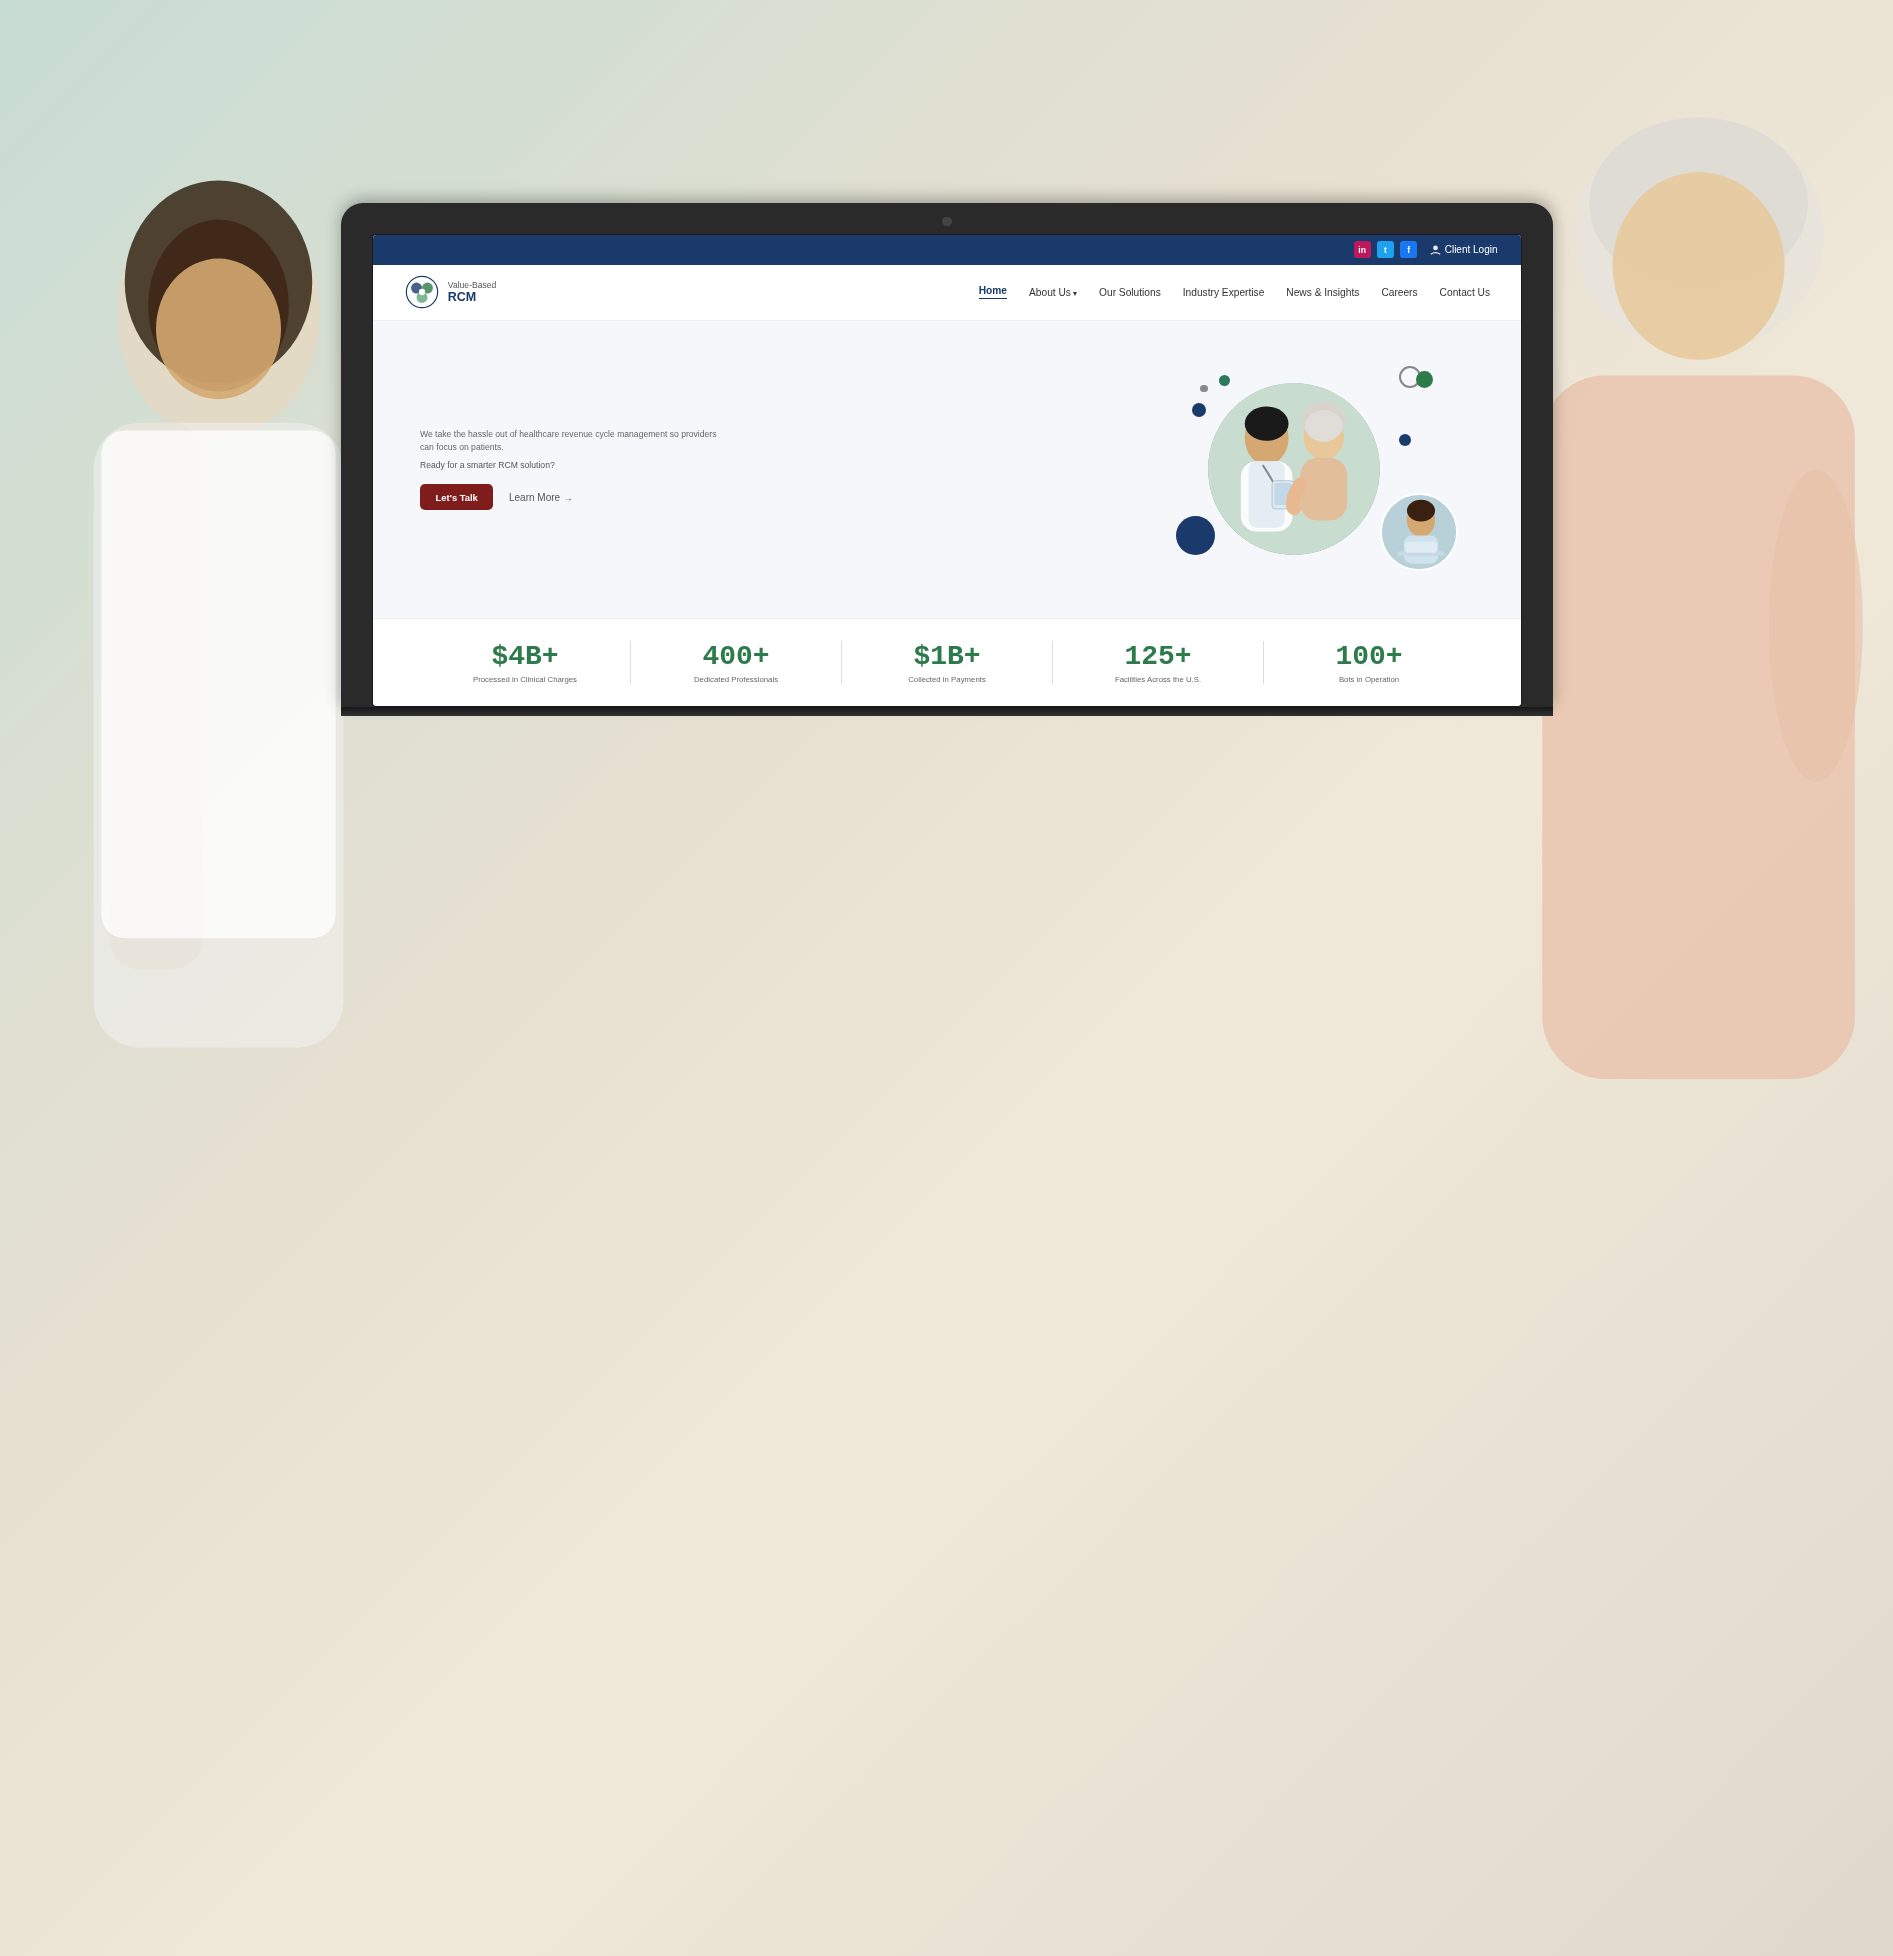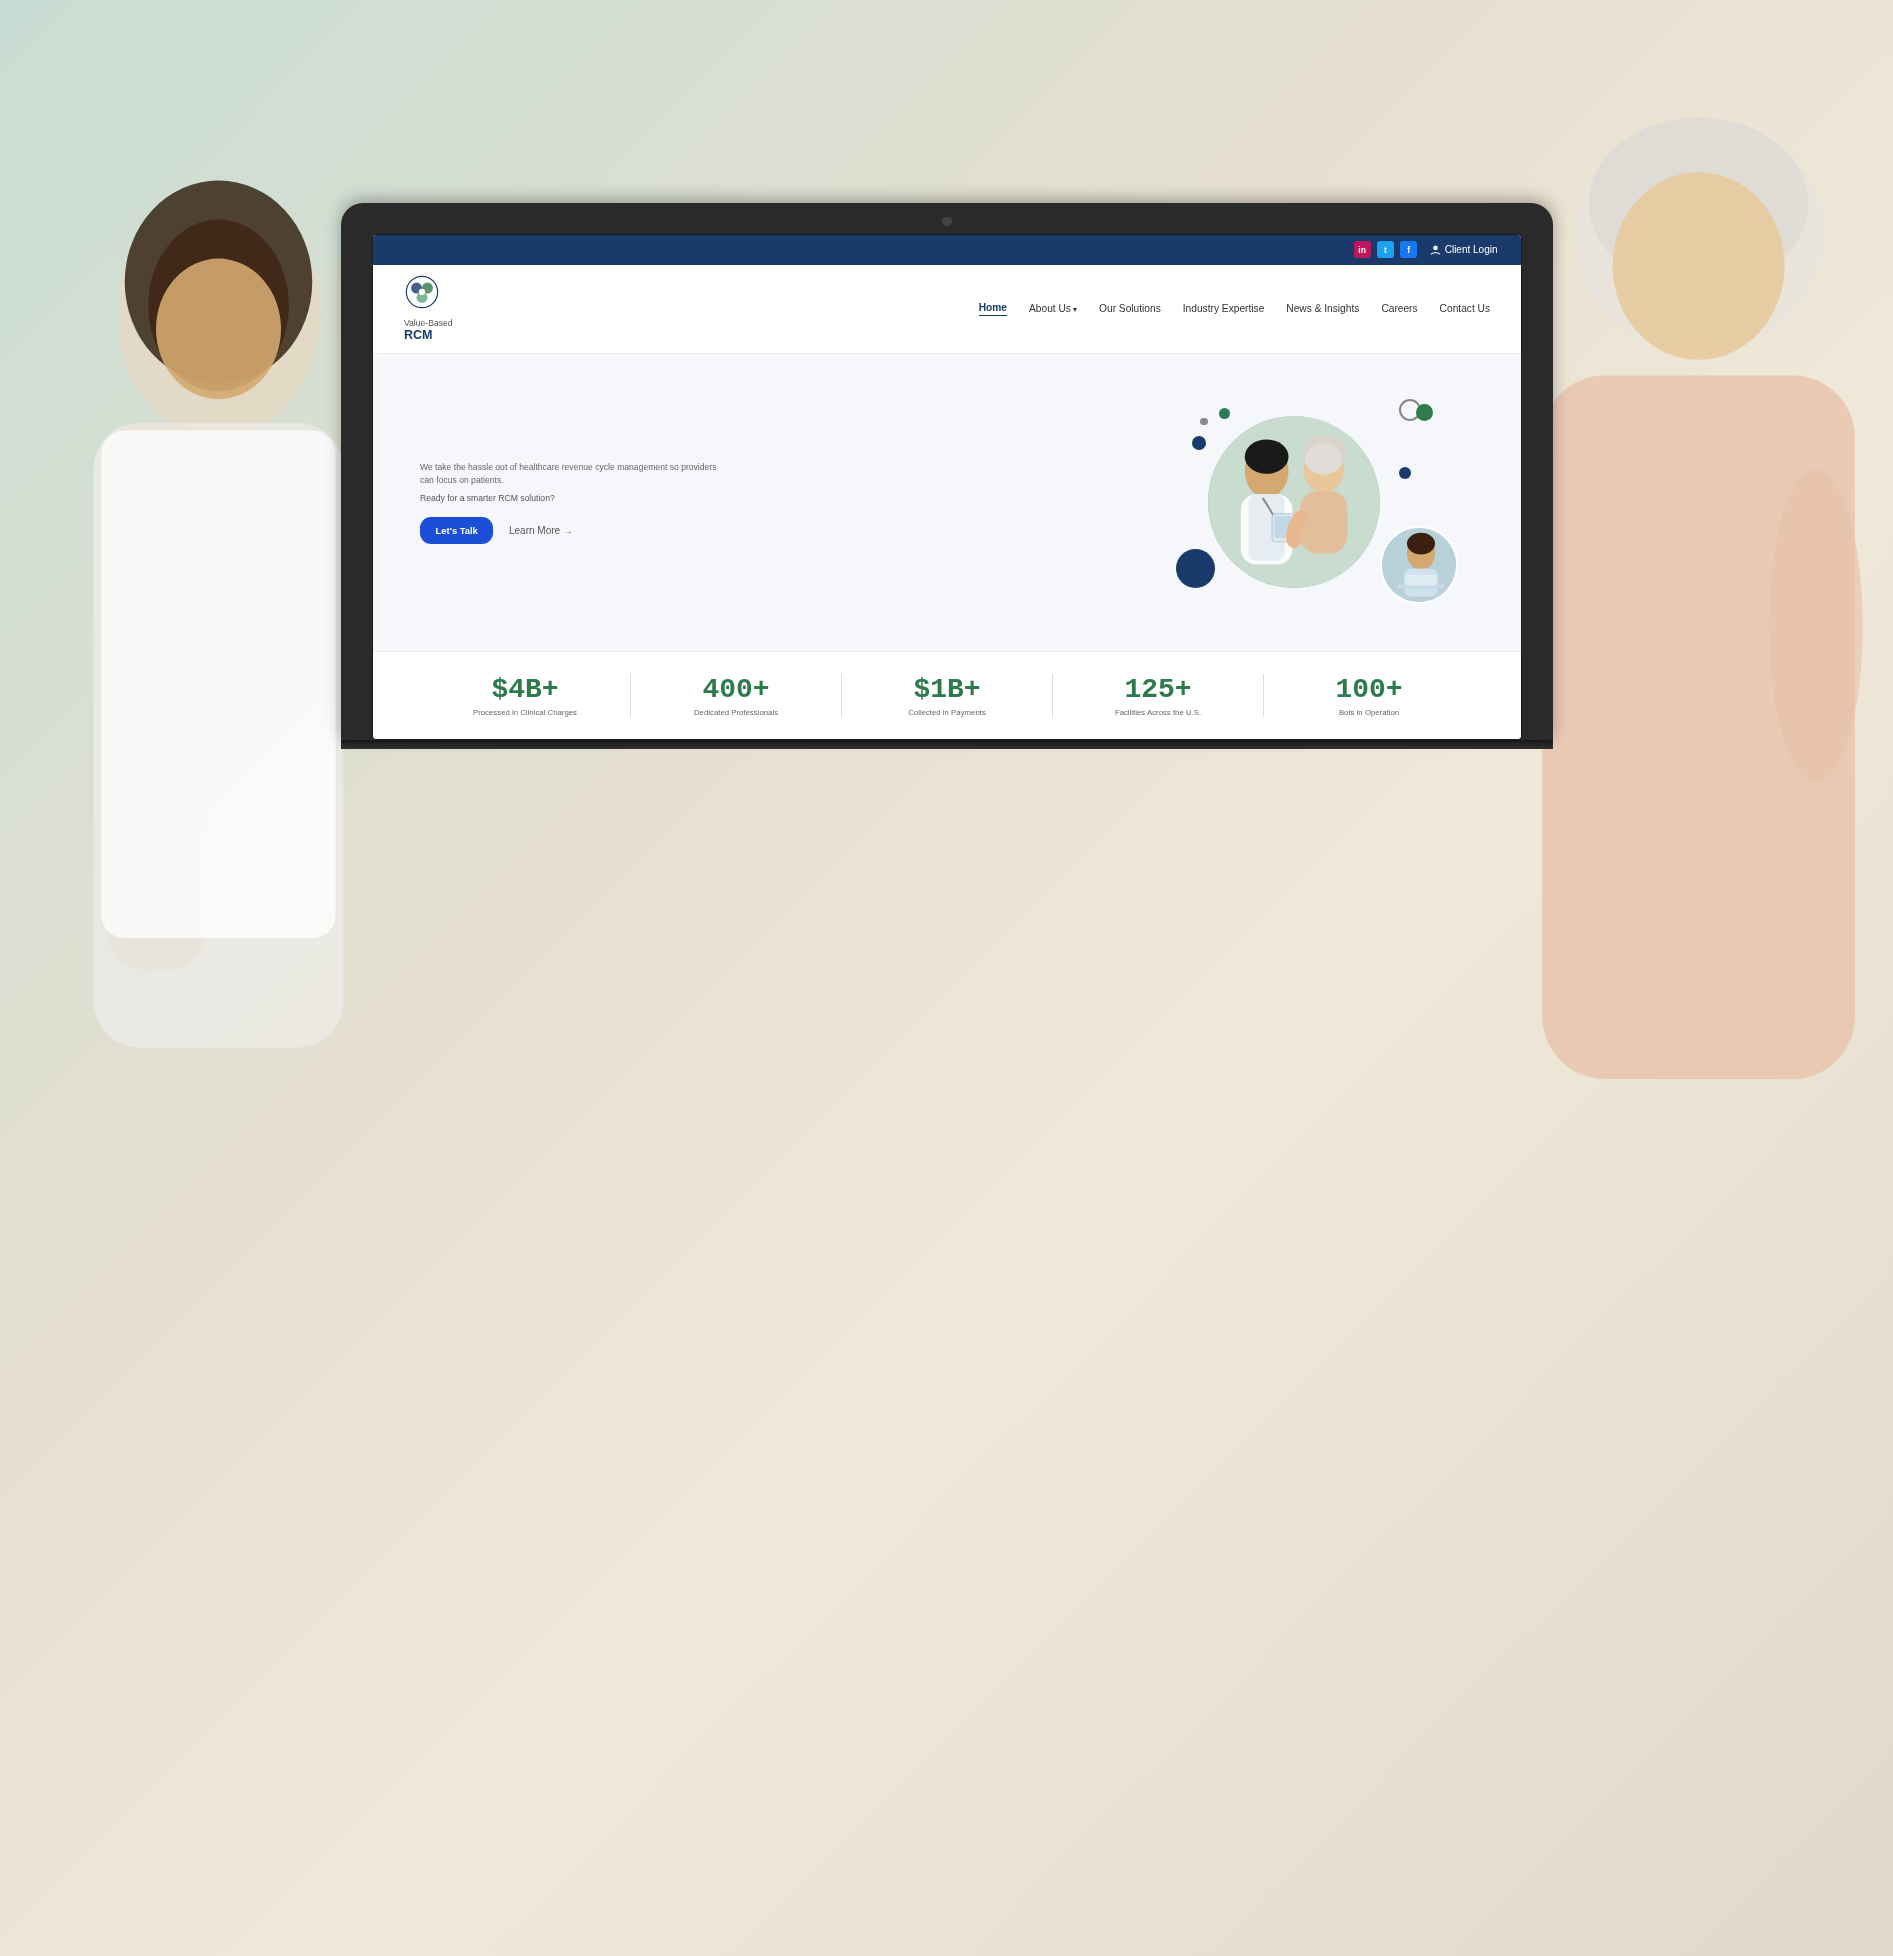--- a/index.html
+++ b/index.html
@@ -138,23 +138,22 @@
       background: #fff;
       padding: 9.4px 31px;
       display: flex;
       align-items: center;
       justify-content: space-between;
       border-bottom: 0.8px solid #eee;
     }
 
     .logo-area {
       display: flex;
-      align-items: flex-start;
+      align-items: center;
       gap: 7.8px;
-      flex-direction: column;
     }
 
     .logo-text {
       line-height: 1.2;
     }
 
     .logo-text .value-based {
       font-size: 8.6px;
       color: #555;
     }
@@ -239,25 +238,25 @@
       margin-bottom: 14px;
     }
 
     .hero-buttons {
       display: flex;
       align-items: center;
       gap: 15.6px;
     }
 
     .btn-primary {
-      background: #1d4ed8;
+      background: #7f1d1d;
       color: #fff;
       border: none;
       padding: 7.8px 15.6px;
-      border-radius: 11px;
+      border-radius: 5px;
       font-size: 9.4px;
       cursor: pointer;
       font-weight: bold;
     }
 
     .btn-learn-more {
       font-size: 10px;
       color: #555;
       cursor: pointer;
       display: flex;

